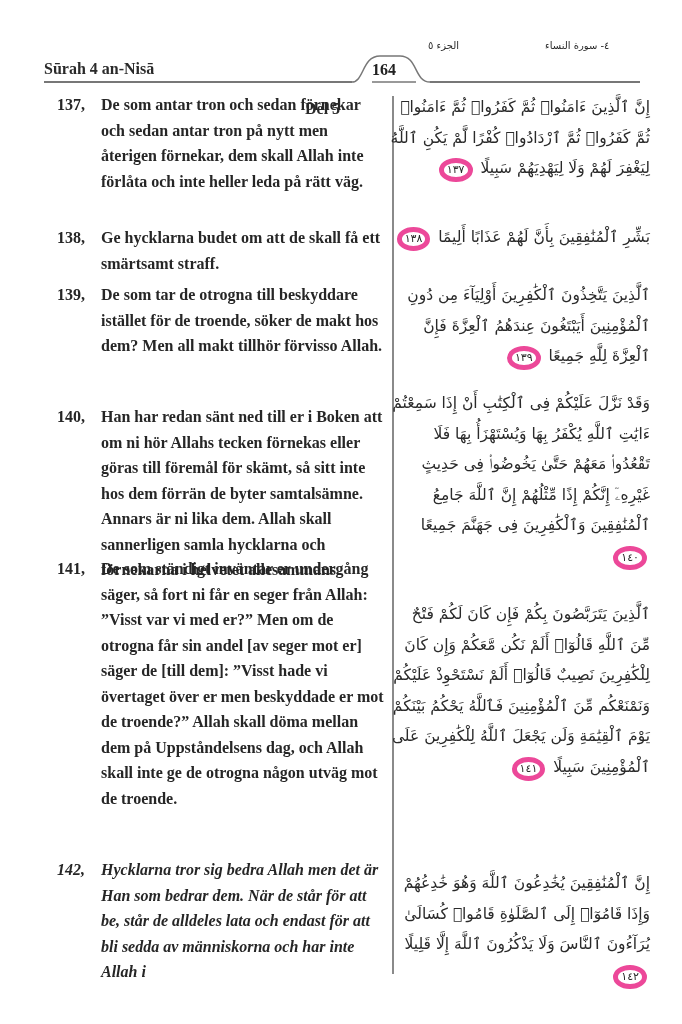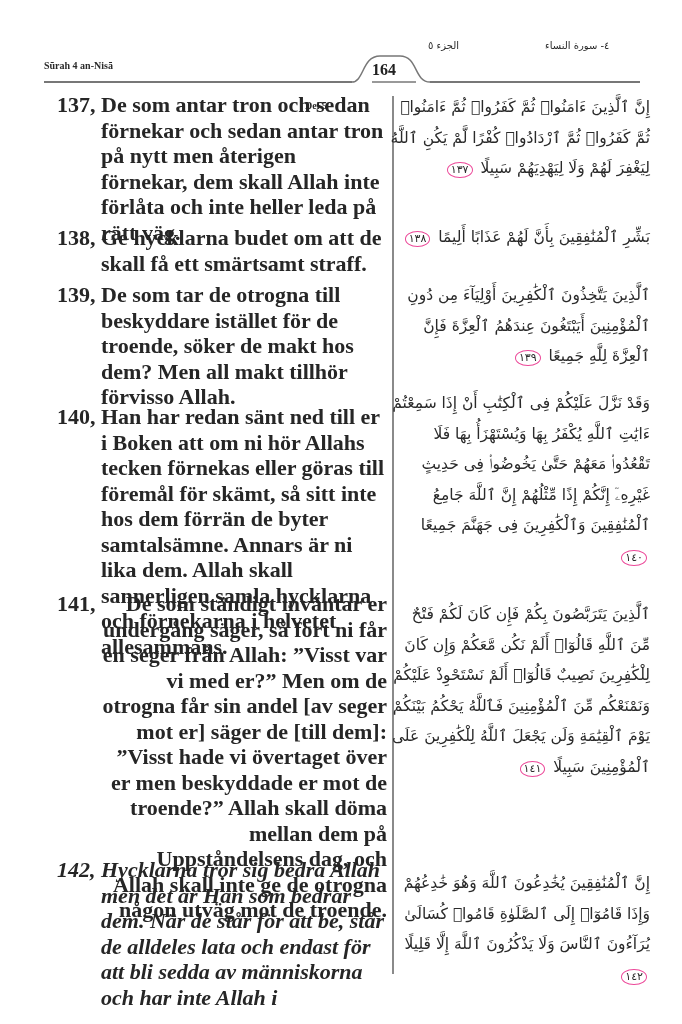--- a/index.html
+++ b/index.html
@@ -1,34 +1,34 @@
 <!DOCTYPE html>
 <html><head>
 <meta charset="utf-8">
 <style>
   html, body { margin: 0; padding: 0; background: #ffffff; }
   body { width: 682px; height: 1024px; position: relative; overflow: hidden; color: #222; }
   .page { position: absolute; left: 0; top: 0; width: 682px; height: 1024px; background: #fff; }
   .hdr-line { position: absolute; top: 81px; height: 1.5px; background: #777; }
-  .hdr-text { position: absolute; top: 60px; font-family: "Liberation Serif", serif; font-weight: bold; font-size: 10px; color: #2a2a2a; }
+  .hdr-text { position: absolute; top: 60px; font-family: "Liberation Serif", serif; font-weight: bold; font-size: 16px; color: #2a2a2a; }
   .hdr-ar { position: absolute; top: 40px; font-family: "DejaVu Sans", sans-serif; font-size: 10px; color: #2a2a2a; direction: rtl; }
   .pagenum { position: absolute; top: 61px; left: 372px; width: 44px; text-align: left; font-family: "Liberation Serif", serif; font-weight: bold; font-size: 16px; color: #222; }
   svg.tab { position: absolute; left: 330px; top: 52px; }
 
   
   .divider { position: absolute; left: 392px; top: 96px; width: 2px; height: 878px; background: #8a8a8a; }
 
   
-  .verse { position: absolute; left: 57px; width: 330px; font-family: "Liberation Serif", serif; font-weight: bold; font-size: 22px; line-height: 25.5px; color: #262626; }
+  .verse { position: absolute; left: 57px; width: 330px; font-family: "Liberation Serif", serif; font-weight: bold; font-size: 16px; line-height: 25.5px; color: #262626; }
   .verse .num { position: absolute; left: 0; top: 0; }
   .verse .txt { display: block; margin-left: 44px; }
 
   
   .ar { position: absolute; right: 32px; width: 260px; direction: rtl; text-align: right; font-family: "DejaVu Sans", sans-serif; font-size: 15.5px; line-height: 30.5px; color: #2a2a2a; }
-  .ayah-mark { display: inline-block; font-size: 11px; border: 1px solid #ec4899; border-radius: 50%; padding: 0 3px; line-height: 14px; margin: 0 3px; }
+  .ayah-mark { display: inline-block; font-size: 11px; border: 5px solid #ec4899; border-radius: 50%; padding: 0 3px; line-height: 14px; margin: 0 3px; }
 </style>
 </head>
 <body>
 
 <div class="page">
 
   <div class="hdr-line" style="left:44px; width:308px;"></div>
   <div class="hdr-line" style="left:430px; width:210px;"></div>
   <svg class="tab" width="110" height="32" viewBox="0 0 110 32">
     <path d="M22 30 C34 30 32 4 50 4 L70 4 C88 4 84 30 100 30" fill="none" stroke="#777" stroke-width="1.5"></path>
@@ -72,21 +72,21 @@
 
   <div class="verse" style="top:404px;">
     <span class="num">140,</span>
     <span class="txt">Han har redan sänt ned till er i Boken att om ni hör Allahs tecken förnekas eller göras till föremål för skämt, så sitt inte hos dem förrän de byter samtalsämne. Annars är ni lika dem. Allah skall sannerligen samla hycklarna och förnekarna i helvetet allesammans.</span>
   </div>
   <div class="ar" style="top:388px;">
     <span>وَقَدْ نَزَّلَ عَلَيْكُمْ فِى ٱلْكِتَٰبِ أَنْ إِذَا سَمِعْتُمْ ءَايَٰتِ ٱللَّهِ يُكْفَرُ بِهَا وَيُسْتَهْزَأُ بِهَا فَلَا تَقْعُدُوا۟ مَعَهُمْ حَتَّىٰ يَخُوضُوا۟ فِى حَدِيثٍ غَيْرِهِۦٓ إِنَّكُمْ إِذًا مِّثْلُهُمْ إِنَّ ٱللَّهَ جَامِعُ ٱلْمُنَٰفِقِينَ وَٱلْكَٰفِرِينَ فِى جَهَنَّمَ جَمِيعًا</span>
     <span class="ayah-mark">١٤٠</span>
   </div>
 
-  <div class="verse" style="top:591px;text-align:right;">
+  <div class="verse" style="top:556px;">
     <span class="num">141,</span>
     <span class="txt">De som ständigt inväntar er undergång säger, så fort ni får en seger från Allah: ”Visst var vi med er?” Men om de otrogna får sin andel [av seger mot er] säger de [till dem]: ”Visst hade vi övertaget över er men beskyddade er mot de troende?” Allah skall döma mellan dem på Uppståndelsens dag, och Allah skall inte ge de otrogna någon utväg mot de troende.</span>
   </div>
   <div class="ar" style="top:599px;">
     <span>ٱلَّذِينَ يَتَرَبَّصُونَ بِكُمْ فَإِن كَانَ لَكُمْ فَتْحٌ مِّنَ ٱللَّهِ قَالُوٓا۟ أَلَمْ نَكُن مَّعَكُمْ وَإِن كَانَ لِلْكَٰفِرِينَ نَصِيبٌ قَالُوٓا۟ أَلَمْ نَسْتَحْوِذْ عَلَيْكُمْ وَنَمْنَعْكُم مِّنَ ٱلْمُؤْمِنِينَ فَٱللَّهُ يَحْكُمُ بَيْنَكُمْ يَوْمَ ٱلْقِيَٰمَةِ وَلَن يَجْعَلَ ٱللَّهُ لِلْكَٰفِرِينَ عَلَى ٱلْمُؤْمِنِينَ سَبِيلًا</span>
     <span class="ayah-mark">١٤١</span>
   </div>
 
   <div class="verse" style="top:857px;font-style:italic;">
     <span class="num">142,</span>

